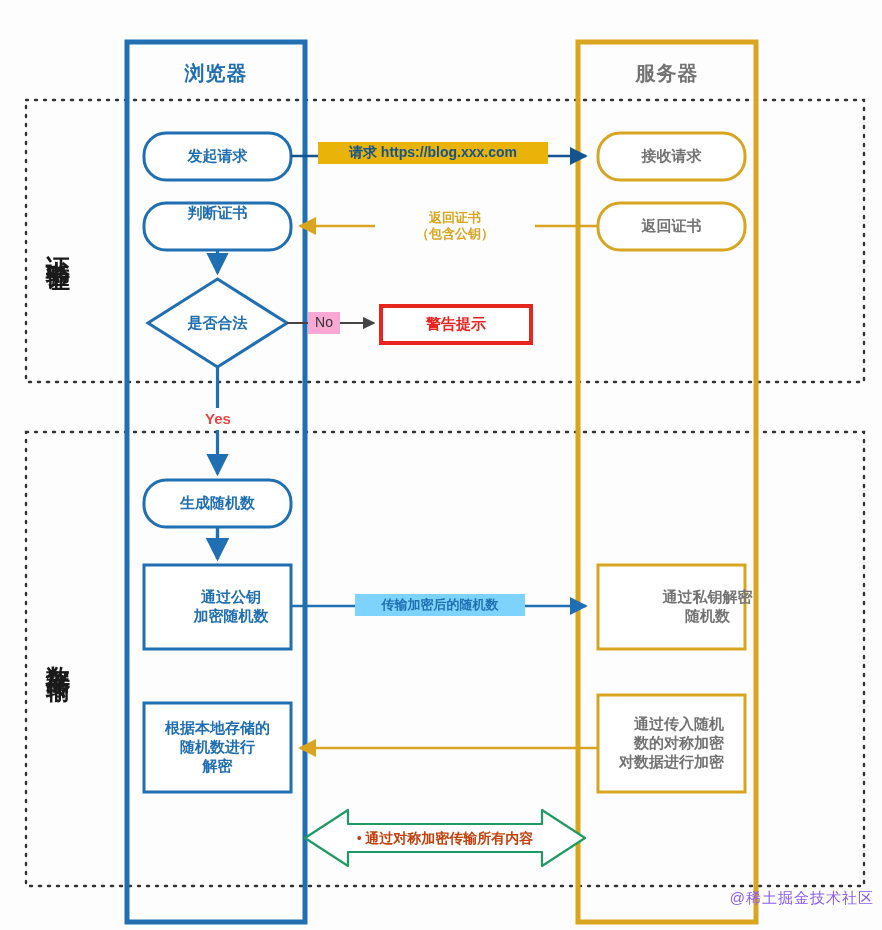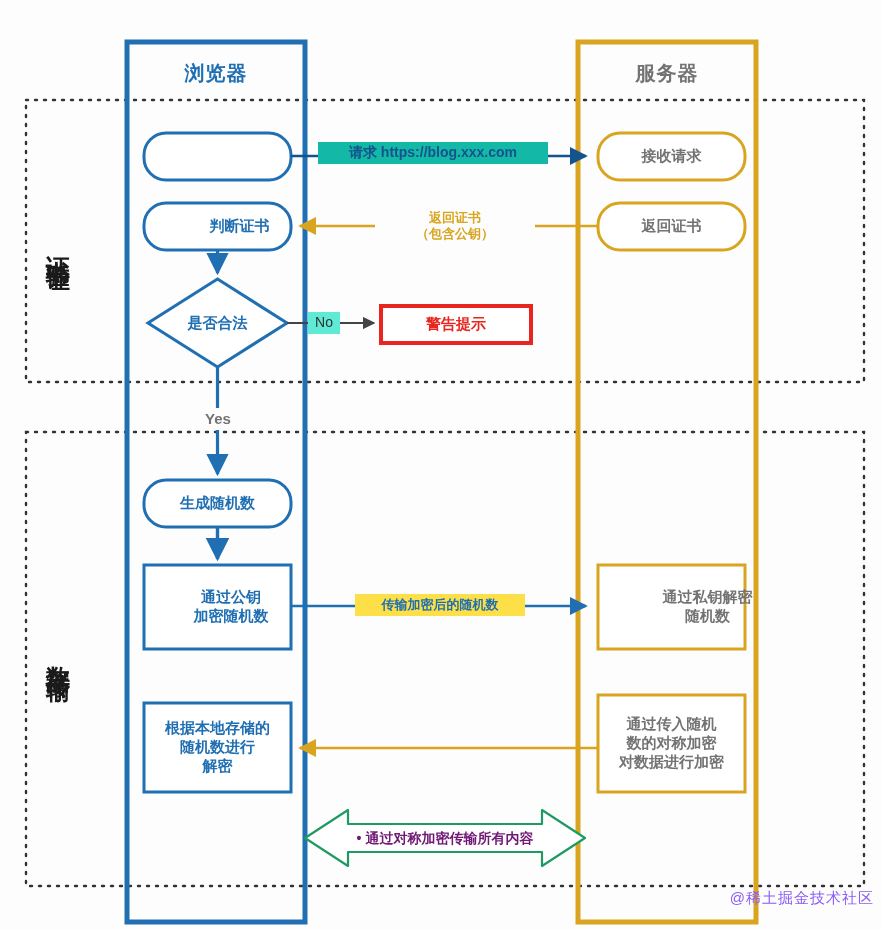--- a/index.html
+++ b/index.html
@@ -21,26 +21,26 @@
     line-height:1.25;
     white-space:pre-line;
     pointer-events:none;
     font-weight:bold;
   }
   .lane-title{font-size:20px;font-weight:bold;letter-spacing:1px;}
   .browser-text{color:#1F6FB2;}
   .server-text{color:#737373;}
   .node-text{font-size:15px;}
   .red-text{color:#E8251F;font-size:15px;}
-  .green-text{color:#701a75;font-size:14px;}
+  .green-text{color:#c2410c;font-size:14px;font-family:Liberation Serif, serif;}
   .dark-text{color:#333333;font-weight:normal;font-size:14px;}
   .url-text{color:#15538E;font-size:14px;font-weight:600;}
   .gold-text{color:#D9A520;font-size:13px;font-weight:bold;}
   .blue-flow{color:#1F6FB2;font-size:13px;font-weight:bold;}
-  .yes-text{color:#737373;font-size:15px;font-weight:bold;}
+  .yes-text{color:#ef4444;font-size:15px;font-weight:bold;}
 
   
   .section-label{
     position:absolute;
     writing-mode:vertical-rl;
     text-orientation:upright;
     font-size:24px;font-weight:bold;color:#1a1a1a;
     letter-spacing:4px;
     display:flex;align-items:center;justify-content:center;
   }
@@ -120,48 +120,49 @@
 
     <polygon points="305,838 348,810 348,824 542,824 542,810 585,838 542,866 542,852 348,852 348,866" fill="#ffffff" stroke="#1E9A63" stroke-width="2.2" stroke-linejoin="round"></polygon>
   </svg>
 
   <div class="lbl lane-title browser-text" style="left:127px;top:55px;width:178px;height:36px;">浏览器</div>
   <div class="lbl lane-title server-text" style="left:578px;top:55px;width:178px;height:36px;">服务器</div>
 
   <div class="section-label" style="left:30px;top:150px;width:56px;height:190px;">证书验证</div>
   <div class="section-label" style="left:30px;top:560px;width:56px;height:190px;">数据传输</div>
 
-  <div class="lbl node-text browser-text" style="left:144px;top:203px;width:147px;height:47px;margin-left:22px;">判断证书</div>
+  <div class="lbl node-text browser-text" style="left:144px;top:133px;width:147px;height:47px;">发起请求</div>
+  <div class="lbl node-text browser-text" style="left:144px;top:190px;width:147px;height:47px;">判断证书</div>
   <div class="lbl node-text browser-text" style="left:155px;top:303px;width:125px;height:40px;">是否合法</div>
   <div class="lbl node-text browser-text" style="left:144px;top:480px;width:147px;height:47px;">生成随机数</div>
   <div class="lbl node-text browser-text" style="left:144px;top:565px;width:174px;height:84px;">通过公钥
 加密随机数</div>
   <div class="lbl node-text browser-text" style="left:144px;top:703px;width:147px;height:89px;">根据本地存储的
 随机数进行
 解密</div>
 
   <div class="lbl node-text server-text" style="left:598px;top:133px;width:147px;height:47px;">接收请求</div>
   <div class="lbl node-text server-text" style="left:598px;top:203px;width:147px;height:47px;">返回证书</div>
   <div class="lbl node-text server-text" style="left:598px;top:565px;width:147px;height:84px;margin-left:36px;">通过私钥解密
 随机数</div>
-  <div class="lbl node-text server-text" style="left:598px;top:695px;width:147px;height:97px;">通过传入随机
+  <div class="lbl node-text server-text" style="left:598px;top:695px;width:147px;height:97px;text-align:right;">通过传入随机
 数的对称加密
 对数据进行加密</div>
 
   <div class="lbl red-text" style="left:381px;top:306px;width:150px;height:37px;">警告提示</div>
 
-  <div class="lbl url-text" style="left:318px;top:142px;width:230px;height:22px;background:#14b8a6;">请求 https://blog.xxx.com</div>
+  <div class="lbl url-text" style="left:318px;top:142px;width:230px;height:22px;background:#eab308;">请求 https://blog.xxx.com</div>
 
   <div class="lbl gold-text" style="left:375px;top:204px;width:160px;height:44px;background:#fdfdfd;">返回证书
 （包含公钥）</div>
 
-  <div class="lbl dark-text" style="left:308px;top:312px;width:32px;height:22px;background:#5eead4;text-align:center;">No</div>
+  <div class="lbl dark-text" style="left:308px;top:312px;width:32px;height:22px;background:#f9a8d4;text-align:center;">No</div>
 
   <div class="lbl yes-text" style="left:195px;top:408px;width:46px;height:22px;background:#fdfdfd;">Yes</div>
 
-  <div class="lbl blue-flow" style="left:355px;top:594px;width:170px;height:22px;background:#fde047;">传输加密后的随机数</div>
+  <div class="lbl blue-flow" style="left:355px;top:594px;width:170px;height:22px;background:#7dd3fc;">传输加密后的随机数</div>
 
 
   <div class="lbl green-text" style="left:348px;top:827px;width:194px;height:24px;">• 通过对称加密传输所有内容</div>
 
   <div class="watermark">@稀土掘金技术社区</div>
 
 </div>
 
 </body></html>

